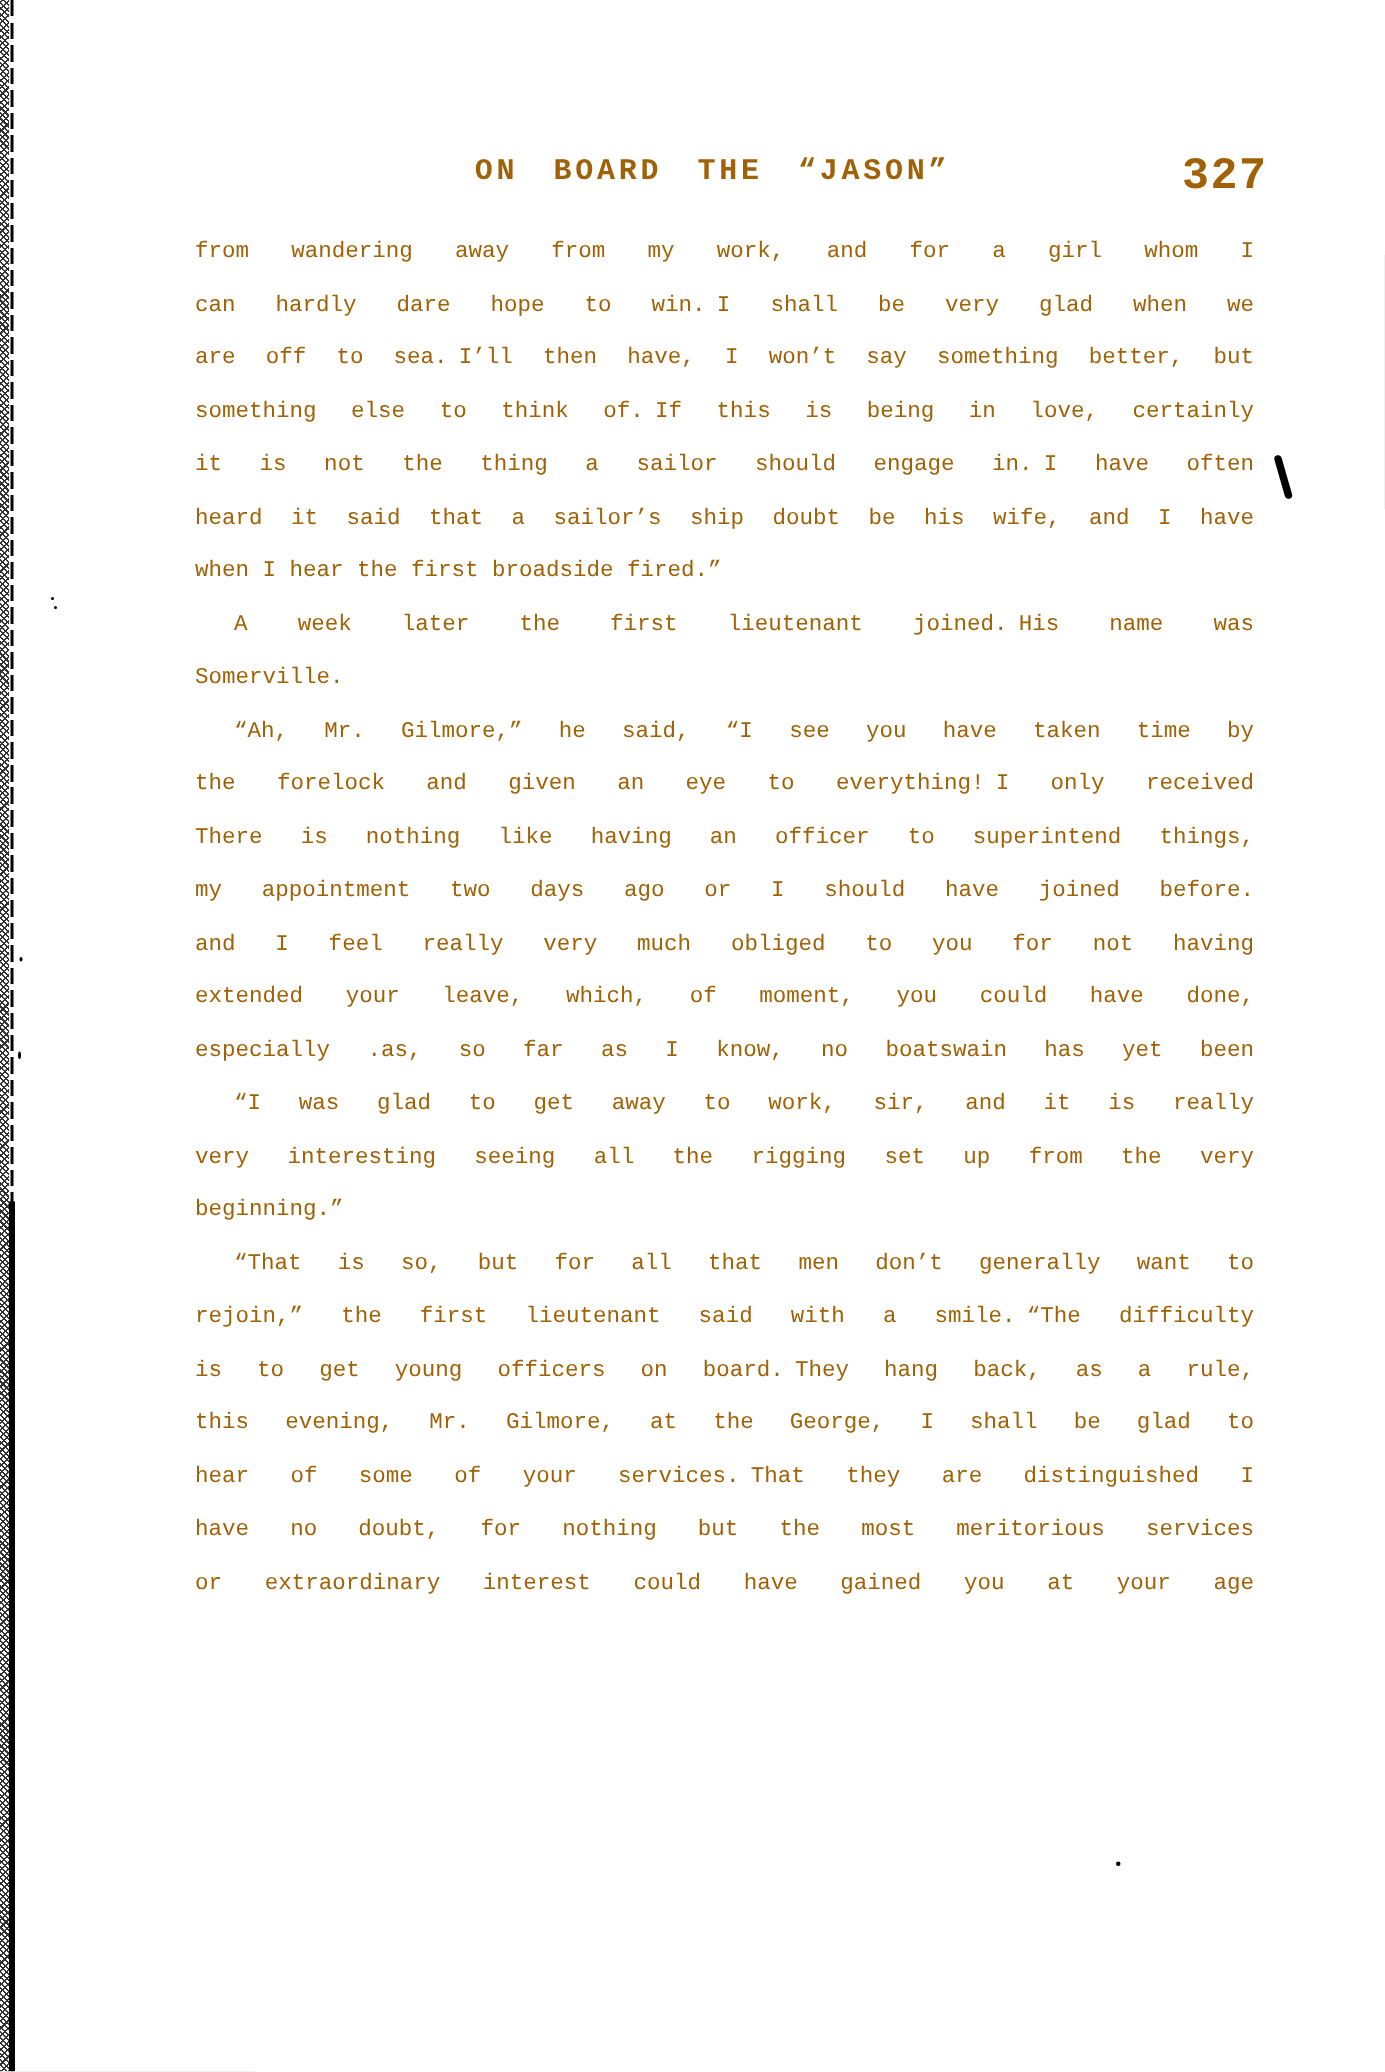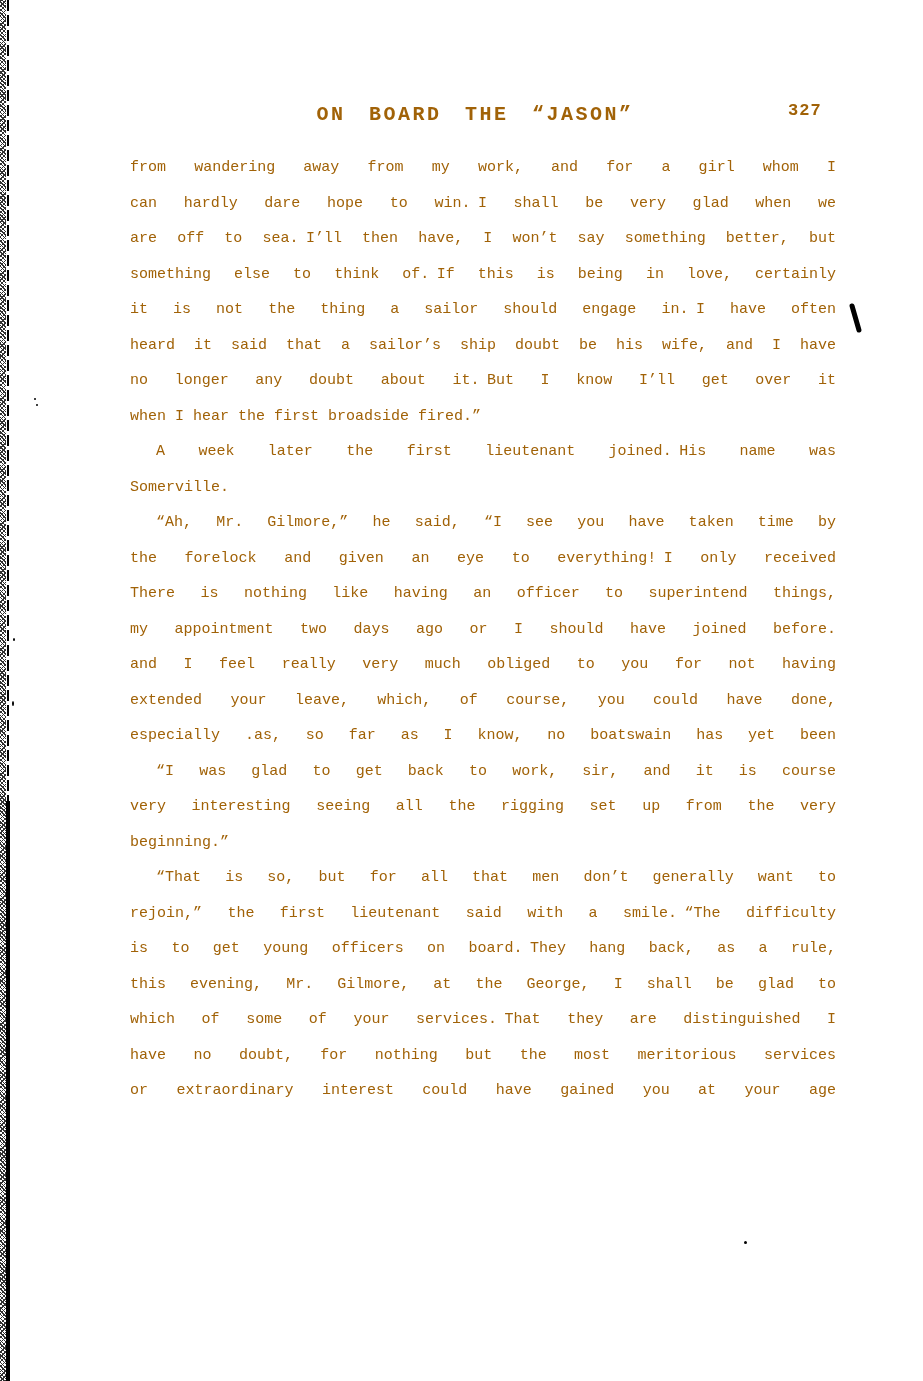--- a/index.html
+++ b/index.html
@@ -50,21 +50,21 @@
     font-weight: 700;
     font-size: 20px;
     letter-spacing: 2.5px;
     word-spacing: 9px;
     white-space: nowrap;
   }
   .page-number {
     position: absolute;
     left: 788px; top: 101px;
     font-weight: 700;
-    font-size: 17px;
+    font-size: 30px;
     letter-spacing: 1px;
   }
 
   
   .text-block {
     position: absolute;
     left: 130px; top: 150px;
     width: 706px;
     font-size: 15px;
   }
@@ -117,39 +117,38 @@
 
   <div class="page-number">327</div>
 
   <div class="text-block">
       <div class="line just">from wandering away from my work, and for a girl whom I</div>
       <div class="line just">can hardly dare hope to win. I shall be very glad when we</div>
       <div class="line just">are off to sea. I’ll then have, I won’t say something better, but</div>
       <div class="line just">something else to think of. If this is being in love, certainly</div>
       <div class="line just">it is not the thing a sailor should engage in. I have often</div>
       <div class="line just">heard it said that a sailor’s ship doubt be his wife, and I have</div>
-      <div class="line just">no longer any doubt about it. But I know I’ll get over it</div>
       <div class="line">when I hear the first broadside fired.”</div>
       <div class="line just indent">A week later the first lieutenant joined. His name was</div>
       <div class="line">Somerville.</div>
       <div class="line just indent">“Ah, Mr. Gilmore,” he said, “I see you have taken time by</div>
       <div class="line just">the forelock and given an eye to everything! I only received</div>
       <div class="line just">There is nothing like having an officer to superintend things,</div>
       <div class="line just">my appointment two days ago or I should have joined before.</div>
       <div class="line just">and I feel really very much obliged to you for not having</div>
-      <div class="line just">extended your leave, which, of course, you could have done,</div>
+      <div class="line just">extended your leave, which, of moment, you could have done,</div>
       <div class="line just">especially .as, so far as I know, no boatswain has yet been</div>
-      <div class="line just indent">“I was glad to get back to work, sir, and it is course</div>
+      <div class="line just indent">“I was glad to get away to work, sir, and it is really</div>
       <div class="line just">very interesting seeing all the rigging set up from the very</div>
       <div class="line">beginning.”</div>
       <div class="line just indent">“That is so, but for all that men don’t generally want to</div>
       <div class="line just">rejoin,” the first lieutenant said with a smile. “The difficulty</div>
       <div class="line just">is to get young officers on board. They hang back, as a rule,</div>
       <div class="line just">this evening, Mr. Gilmore, at the George, I shall be glad to</div>
-      <div class="line just">which of some of your services. That they are distinguished I</div>
+      <div class="line just">hear of some of your services. That they are distinguished I</div>
       <div class="line just">have no doubt, for nothing but the most meritorious services</div>
       <div class="line just">or extraordinary interest could have gained you at your age</div>
     </div>
 
   <div class="pen-mark"></div>
   <div class="speck speck-a"></div>
   <div class="speck speck-b"></div>
   <div class="speck speck-c"></div>
   <div class="speck speck-d"></div>
   <div class="speck speck-e"></div>

